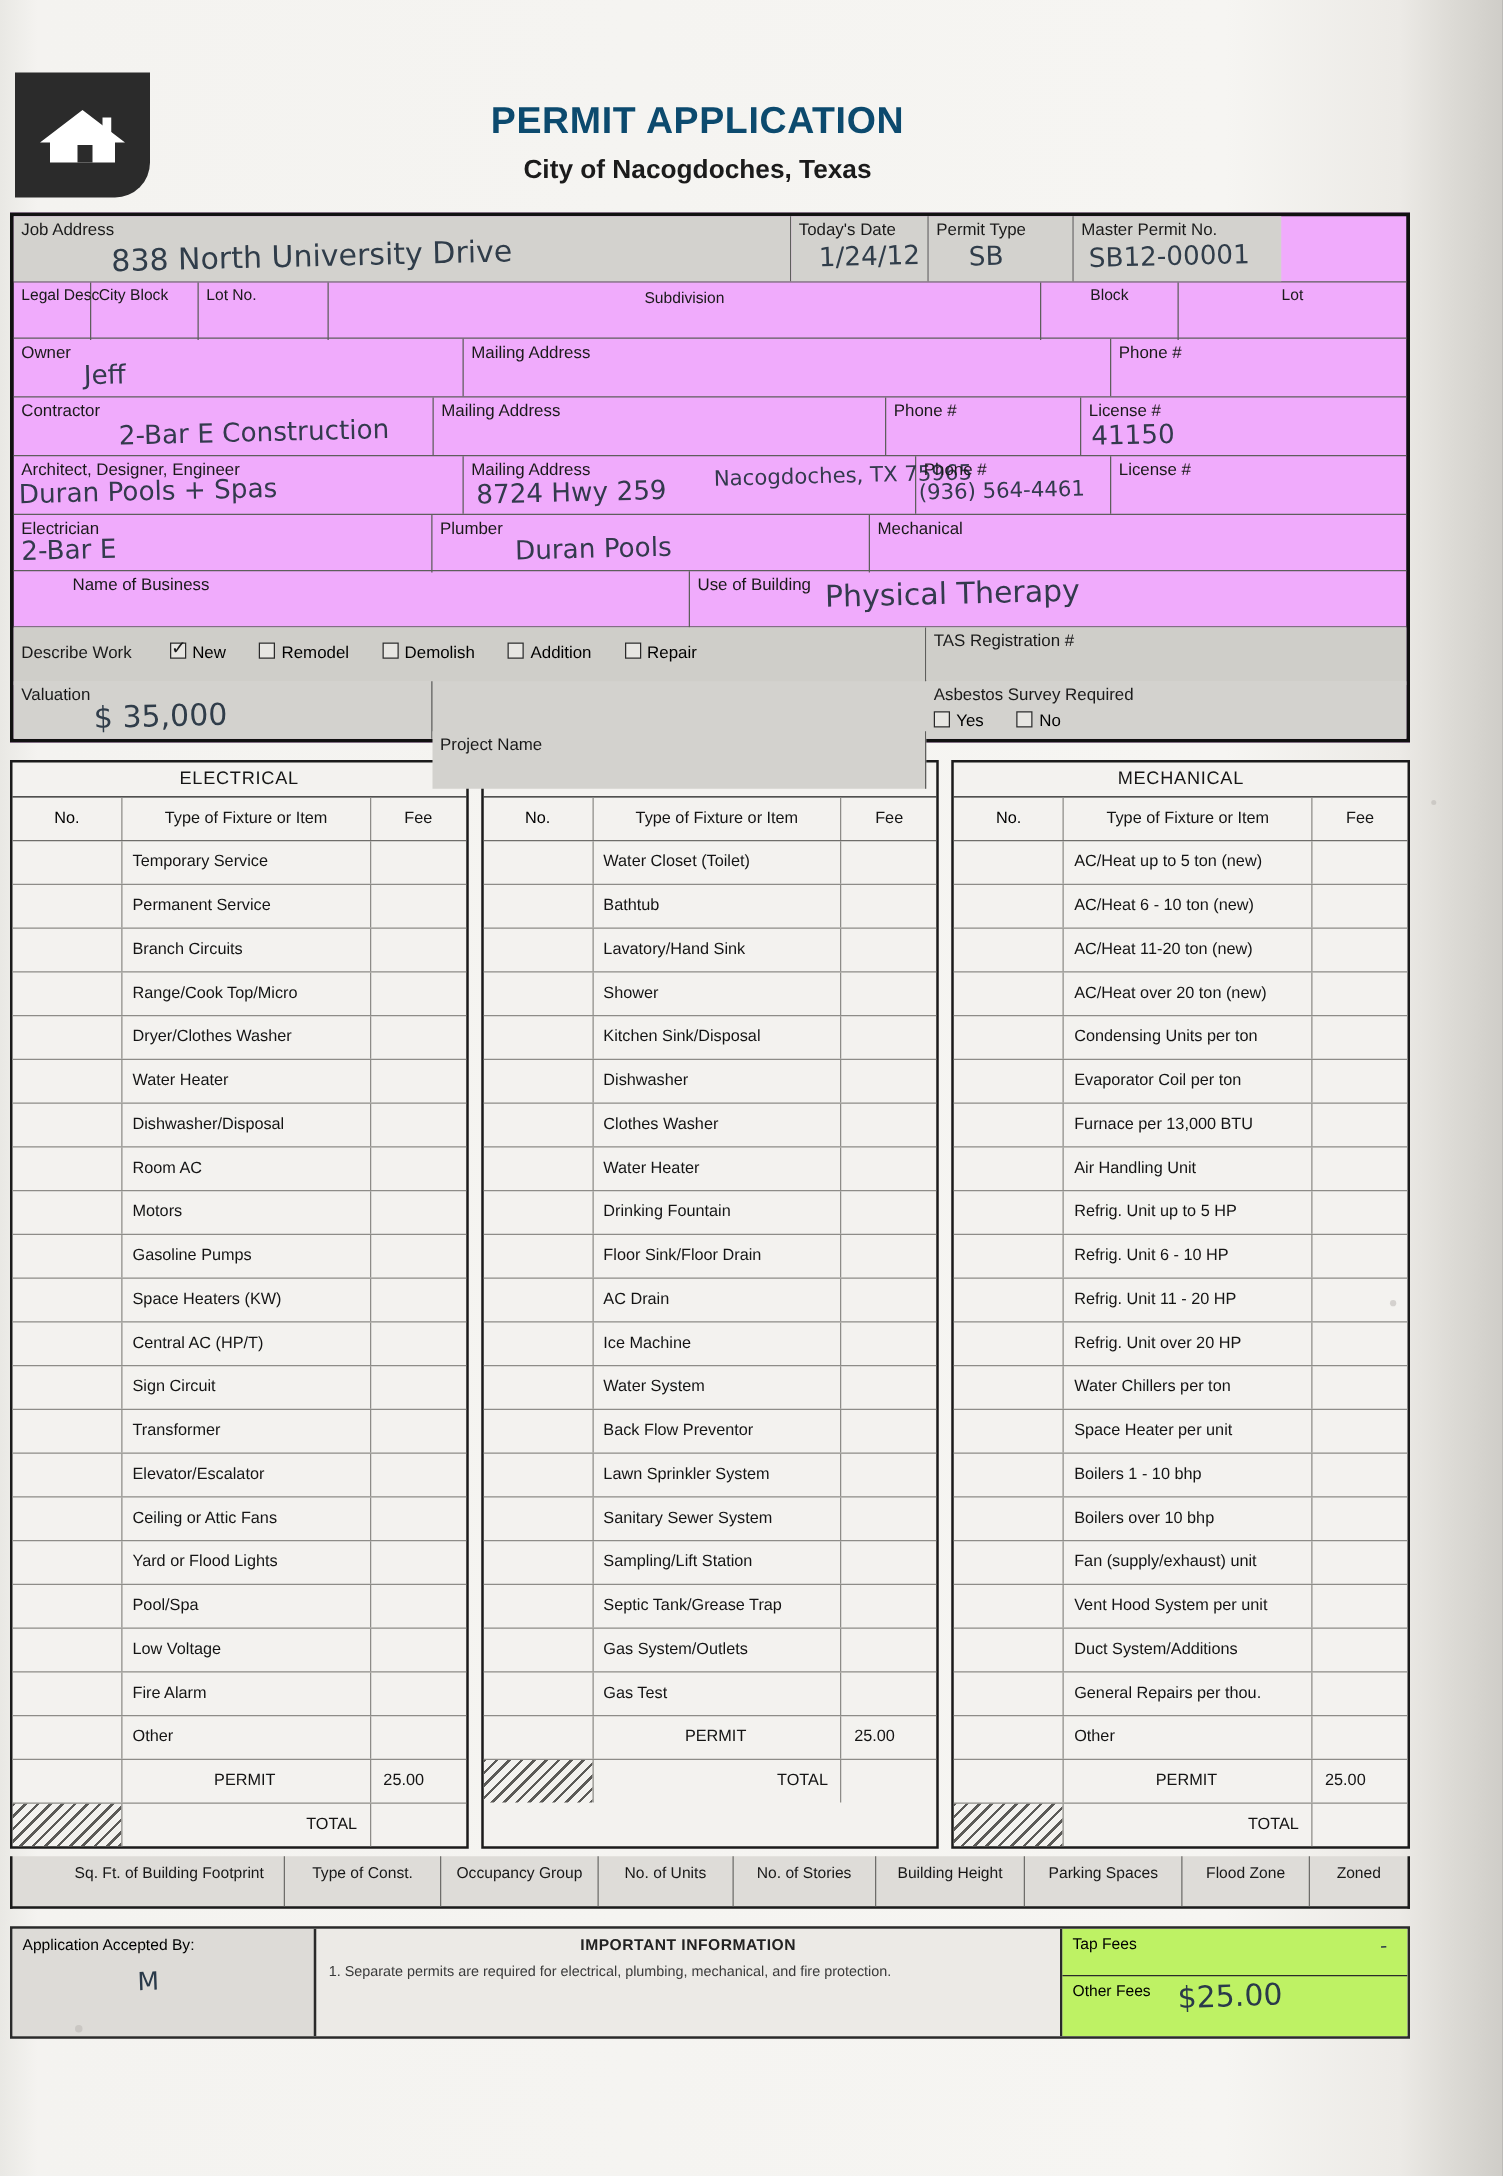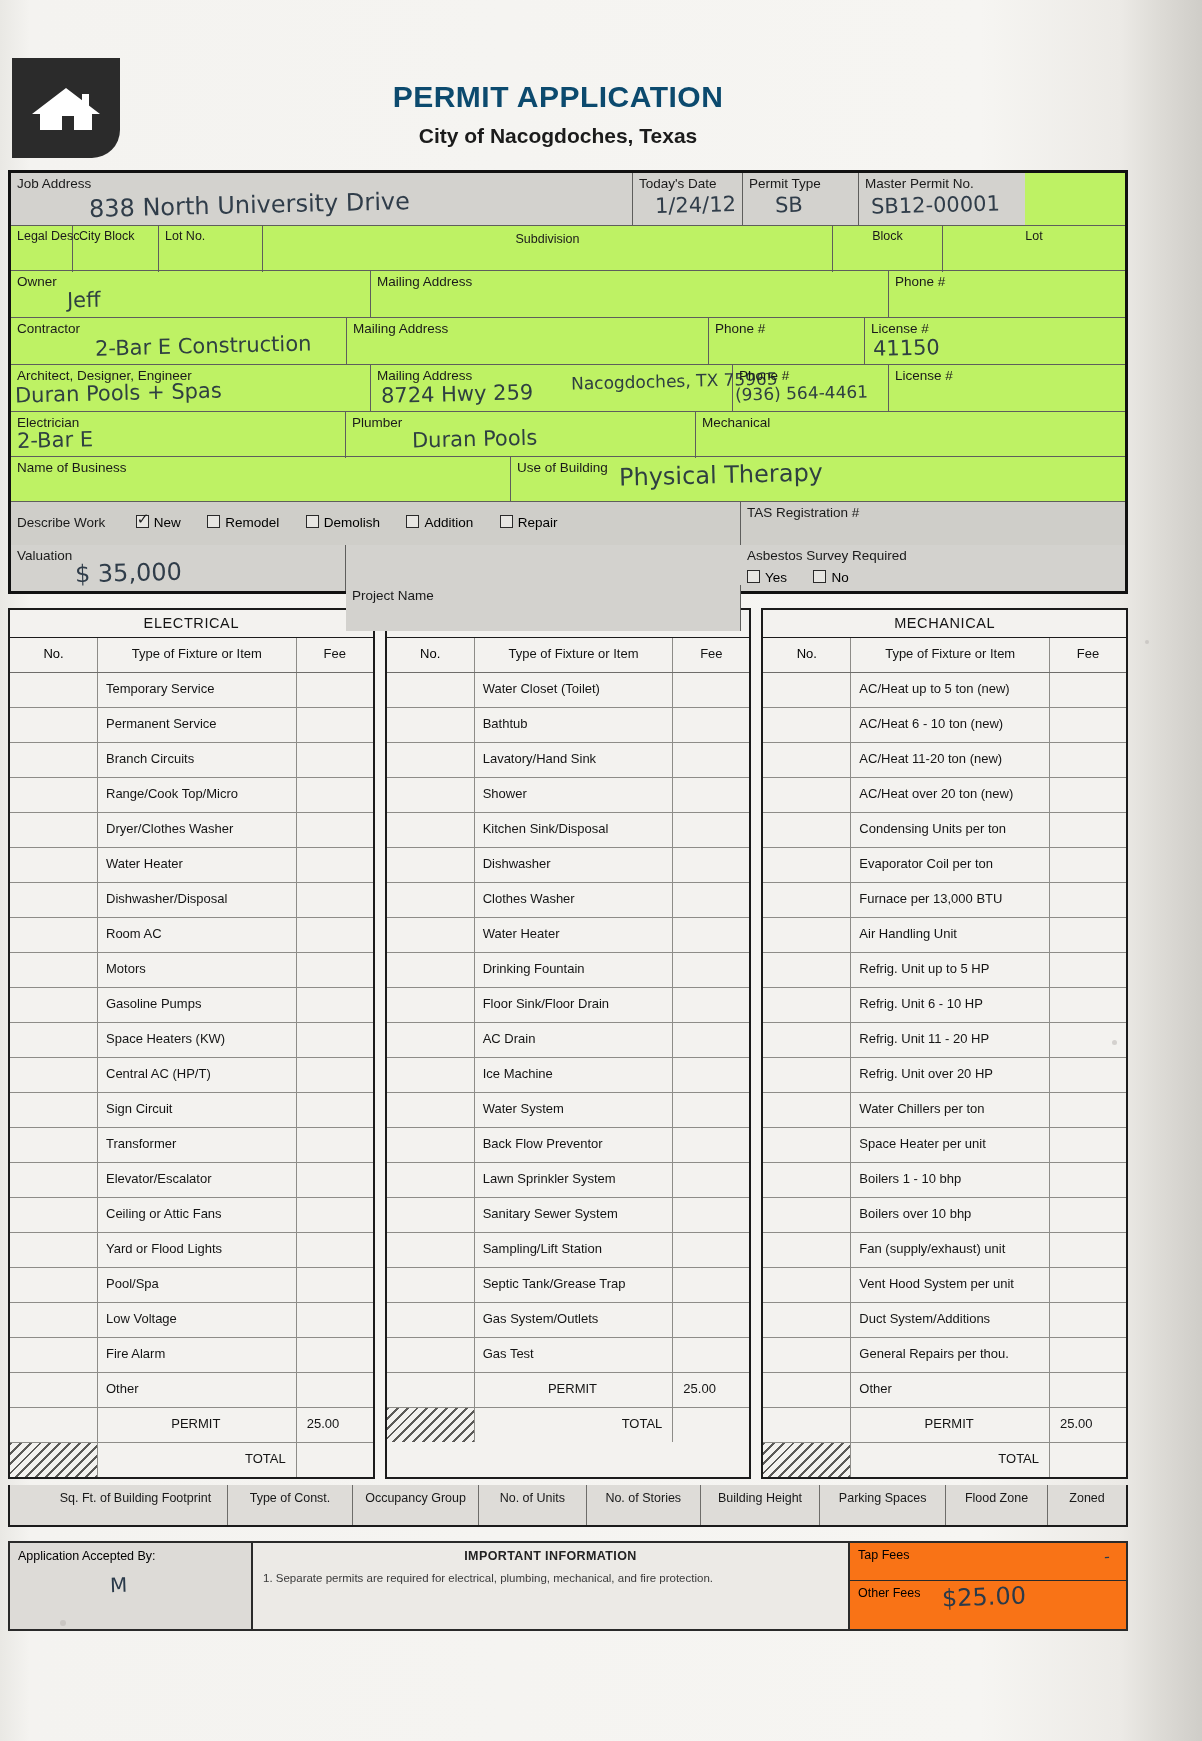--- a/index.html
+++ b/index.html
@@ -66,21 +66,21 @@
     text-align: center;
     font-size: 21px;
     font-weight: bold;
     color: #1b1b1b;
   }
 
   
   .topblock {
     position: relative;
     border: 3px solid #111;
-    background: #bef264;
+    background: #f0abfc;
     margin-top: 2px;
   }
   .row {
     display: flex;
     border-bottom: 1px solid #5e5e5c;
     position: relative;
   }
   .row:last-child { border-bottom: none; }
   .cell {
     position: relative;
@@ -253,21 +253,21 @@
   }
   .f-mid-body {
     margin-top: 8px;
     font-size: 11.5px;
     color: #3a3a3a;
     line-height: 15px;
   }
   .f-right {
     width: 276px;
     box-sizing: border-box;
-    background: #f97316;
+    background: #bef264;
   }
   .f-right-row {
     border-bottom: 1.5px solid #2a2a2a;
     padding: 5px 8px;
     font-size: 12.5px;
     height: 38px;
     box-sizing: border-box;
     position: relative;
   }
   .f-right-row:last-child { border-bottom: none; }
@@ -404,21 +404,21 @@
         </div>
         <div class="cell" style="width:350px;">
           <div class="lbl">Plumber</div>
           <div class="hw" style="left:66px; top:15px;">Duran Pools</div>
         </div>
         <div class="cell" style="flex:1;">
           <div class="lbl">Mechanical</div>
         </div>
       </div>
 
-      <div class="row" style="height:44px;">
+      <div class="row" style="height:44px;padding-left:41px;">
         <div class="cell" style="width:500px;">
           <div class="lbl">Name of Business</div>
         </div>
         <div class="cell" style="flex:1;">
           <div class="lbl">Use of Building</div>
           <div class="hw lg" style="left:108px; top:4px;">Physical Therapy</div>
         </div>
       </div>
 
       <div class="row gray2" style="height:42px;">

